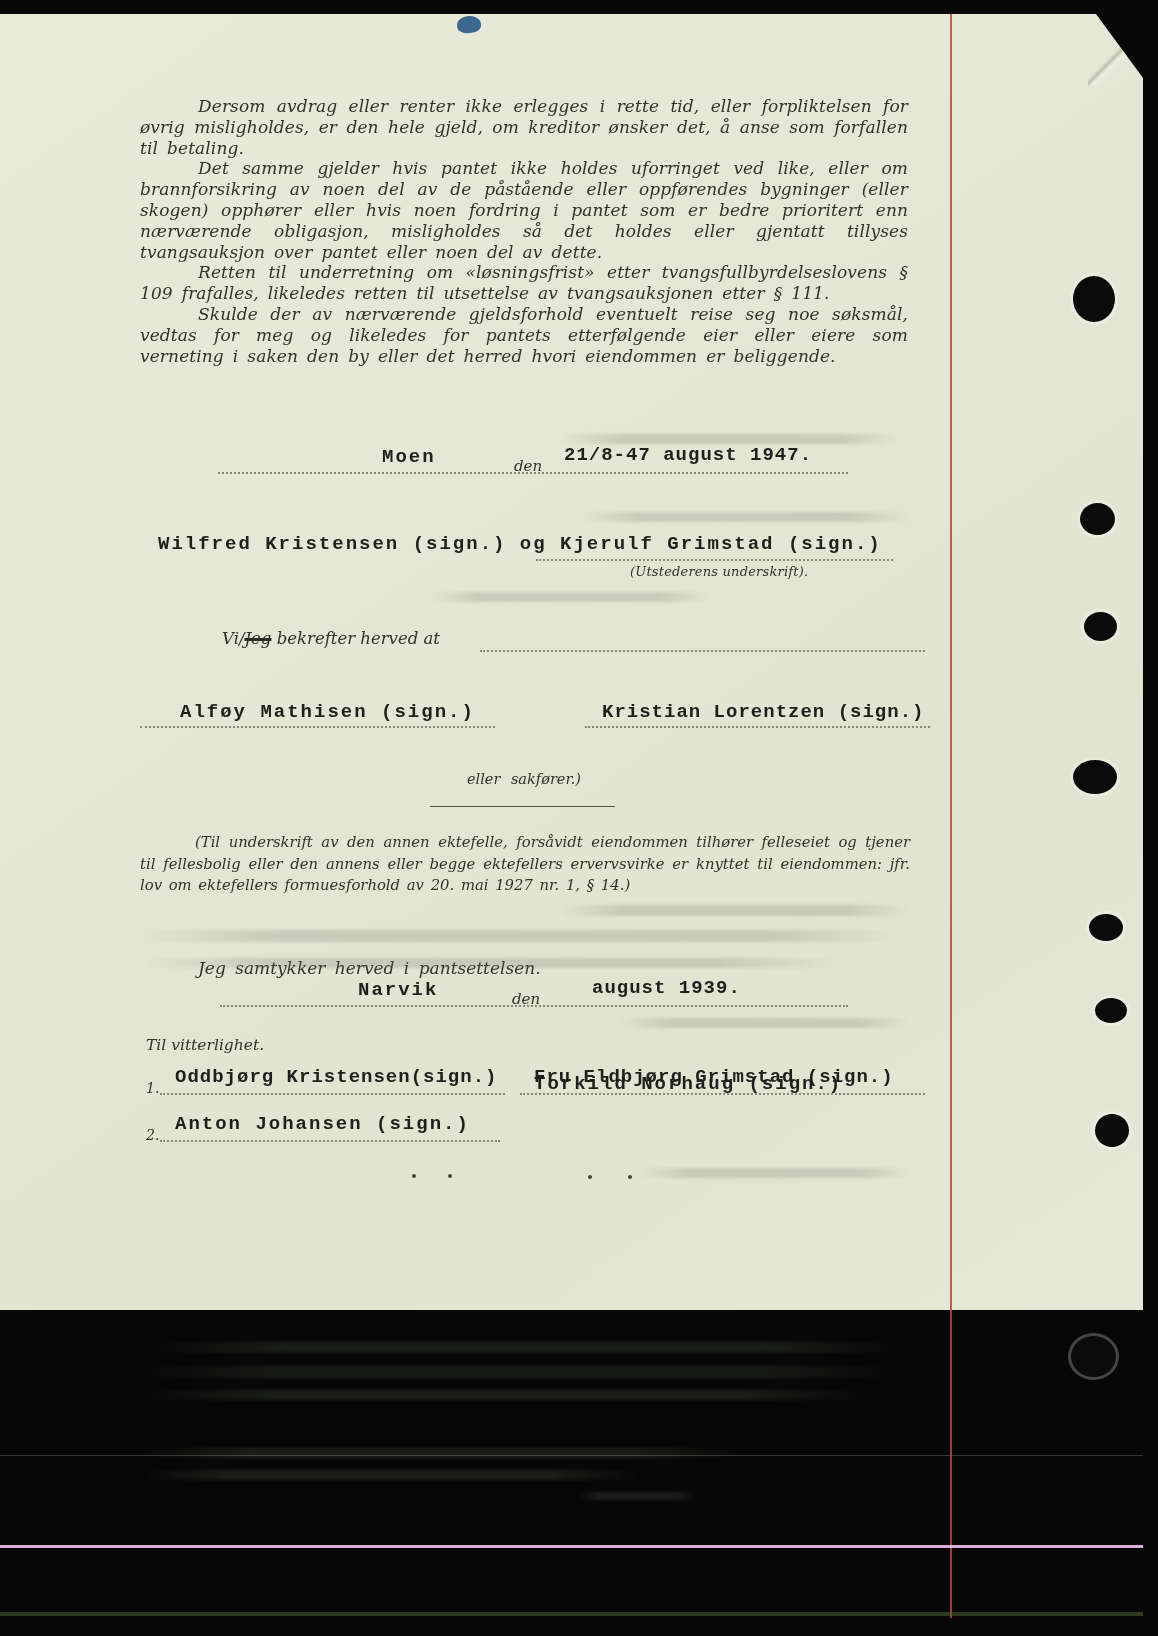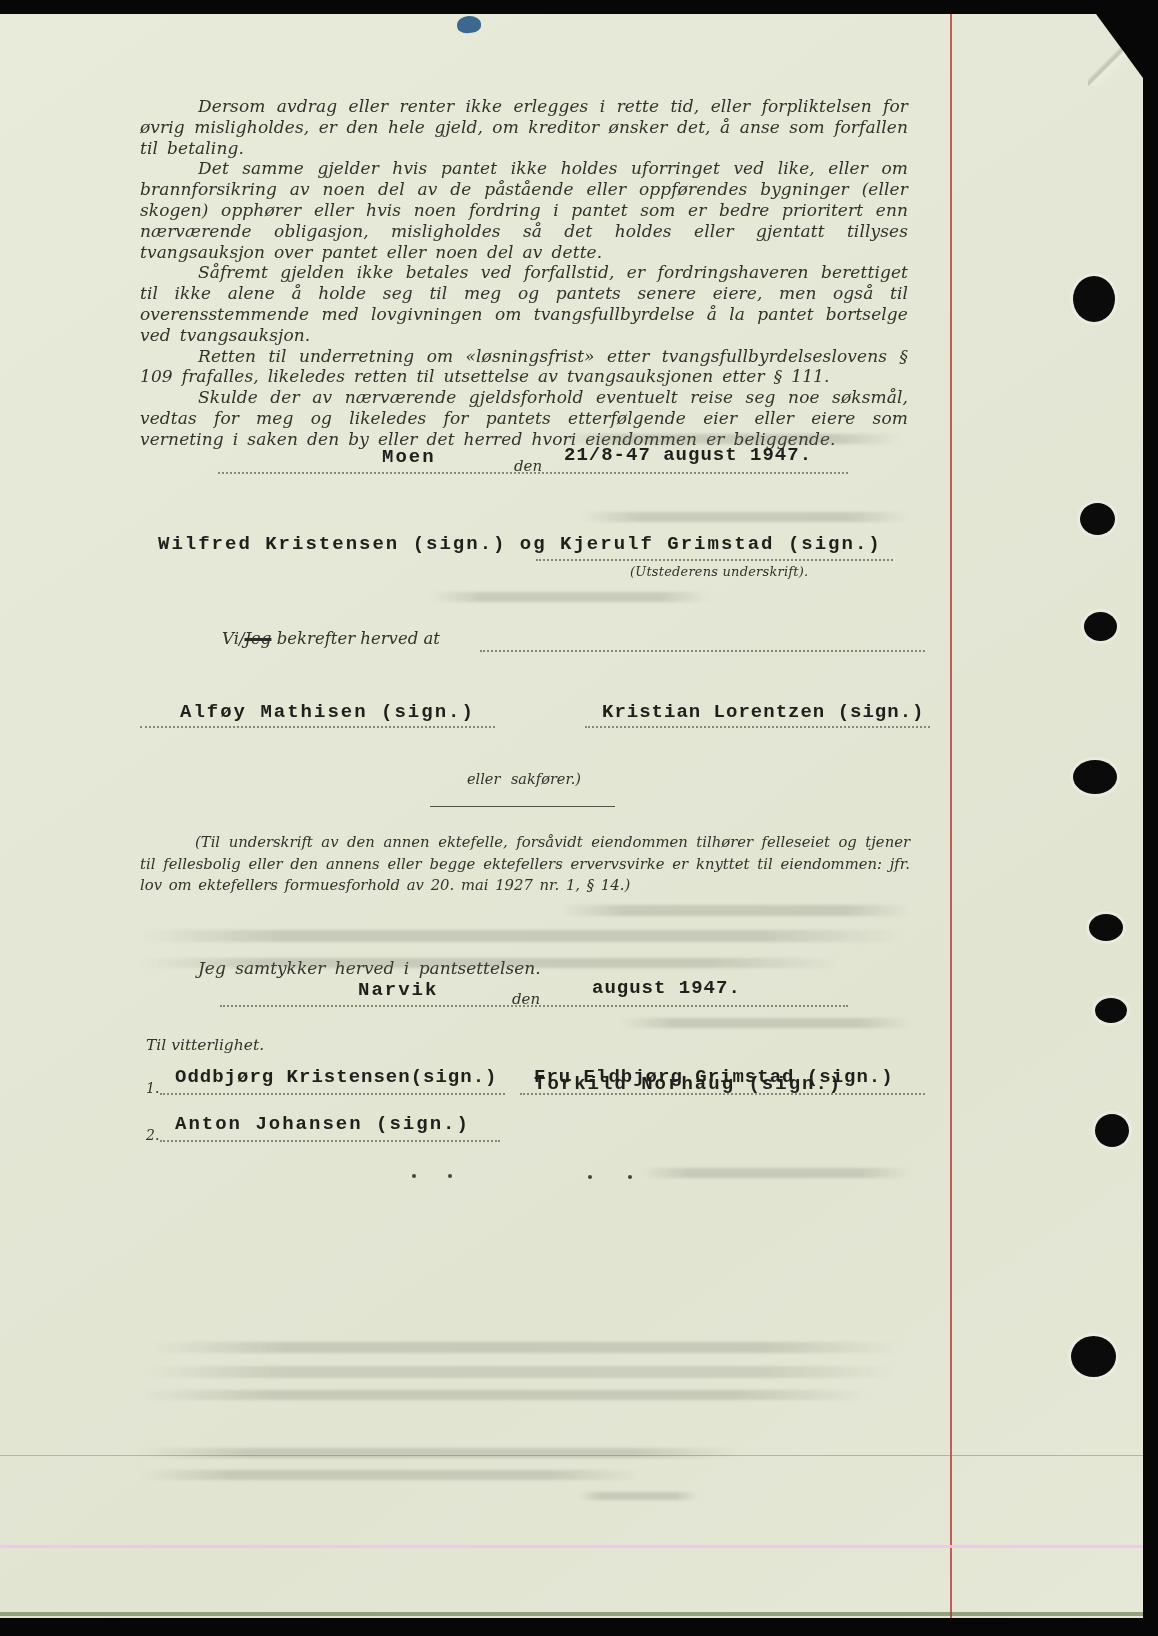--- a/index.html
+++ b/index.html
@@ -4,21 +4,21 @@
 <style>
   html,body{margin:0;padding:0;}
   body{
     width:1158px;height:1636px;
     background:#070707;
     position:relative;
     overflow:hidden;
     font-family:"DejaVu Serif", serif;
   }
   .paper{
-    position:absolute;left:0;top:14px;width:1143px;height:1604px;
+    position:absolute;left:0;top:14px;width:1143px;height:1296px;
     background:linear-gradient(145deg,#e9ebda 0%,#e5e7d6 40%,#e2e4d2 70%,#e6e8d7 100%);
     clip-path:polygon(0 0,1096px 0,1143px 64px,1143px 1604px,0 1604px);
   }
   .fold{
     position:absolute;left:1088px;top:-2px;width:70px;height:74px;
     background:linear-gradient(135deg,rgba(0,0,0,0) 46%,rgba(120,120,100,.35) 50%,rgba(235,237,225,.9) 53%,rgba(0,0,0,0) 60%);
     pointer-events:none;
   }
   .redline{position:absolute;left:950px;top:0;width:2px;height:1604px;background:#b8473c;opacity:.85;}
   .pinkline{position:absolute;left:0;top:1531px;width:1143px;height:3px;background:#f2c3ee;opacity:.9;}
@@ -66,21 +66,20 @@
 
 <div class="paper">
 
   <div class="inkmark"></div>
   <div class="fold"></div>
   <div class="redline"></div>
 
   <div class="body-text printed">
     <p>Dersom avdrag eller renter ikke erlegges i rette tid, eller forpliktelsen for øvrig misligholdes, er den hele gjeld, om kreditor ønsker det, å anse som forfallen til betaling.</p>
     <p>Det samme gjelder hvis pantet ikke holdes uforringet ved like, eller om brannforsikring av noen del av de påstående eller oppførendes bygninger (eller skogen) opphører eller hvis noen fordring i pantet som er bedre prioritert enn nærværende obligasjon, misligholdes så det holdes eller gjentatt tillyses tvangsauksjon over pantet eller noen del av dette.</p>
-    <p>Såfremt gjelden ikke betales ved forfallstid, er fordringshaveren berettiget til ikke alene å holde seg til meg og pantets senere eiere, men også til overensstemmende med lovgivningen om tvangsfullbyrdelse å la pantet bortselge ved tvangsauksjon.</p>
     <p>Retten til underretning om «løsningsfrist» etter tvangsfullbyrdelseslovens § 109 frafalles, likeledes retten til utsettelse av tvangsauksjonen etter § 111.</p>
     <p>Skulde der av nærværende gjeldsforhold eventuelt reise seg noe søksmål, vedtas for meg og likeledes for pantets etterfølgende eier eller eiere som verneting i saken den by eller det herred hvori eiendommen er beliggende.</p>
   </div>
 
   <span class="typed" style="left:382px;top:432px">Moen</span>
   <span class="den printed" style="left:514px;top:443px">den</span>
   <span class="typed tight" style="left:564px;top:430px">21/8-47 august 1947.</span>
   <div class="dotted" style="left:218px;top:456px;width:630px"></div>
 
   <span class="typed" style="left:158px;top:519px">Wilfred Kristensen (sign.) og Kjerulf Grimstad (sign.)</span>
@@ -101,21 +100,21 @@
   <div class="caption2 printed">eller sakfører.)</div>
 
   <div class="divider"></div>
 
   <div class="spouse printed"><span class="ind"></span><span>(Til underskrift av den annen ektefelle, forsåvidt eiendommen tilhører felleseiet og tjener til fellesbolig eller den annens eller begge ektefellers ervervsvirke er knyttet til eiendommen: jfr. lov om ektefellers formuesforhold av 20. mai 1927 nr. 1, § 14.)</span></div>
 
   <div class="consent printed">Jeg samtykker herved i pantsettelsen.</div>
 
   <span class="typed" style="left:358px;top:965px">Narvik</span>
   <span class="den printed" style="left:512px;top:976px">den</span>
-  <span class="typed tight" style="left:592px;top:963px">august 1947.</span>
+  <span class="typed tight" style="left:592px;top:963px">august 1939.</span>
   <div class="dotted" style="left:220px;top:989px;width:628px"></div>
 
   <div class="printed" style="position:absolute;left:146px;top:1022px;font-size:15.5px">Til vitterlighet.</div>
 
   <span class="rowno printed" style="left:146px;top:1066px">1.</span>
   <span class="typed tight" style="left:175px;top:1052px">Oddbjørg Kristensen(sign.)</span>
   <span class="typed tight" style="left:534px;top:1052px">Fru Eldbjørg Grimstad (sign.)</span>
   <div class="dotted" style="left:160px;top:1077px;width:345px"></div>
   <div class="dotted" style="left:520px;top:1077px;width:405px"></div>
 

